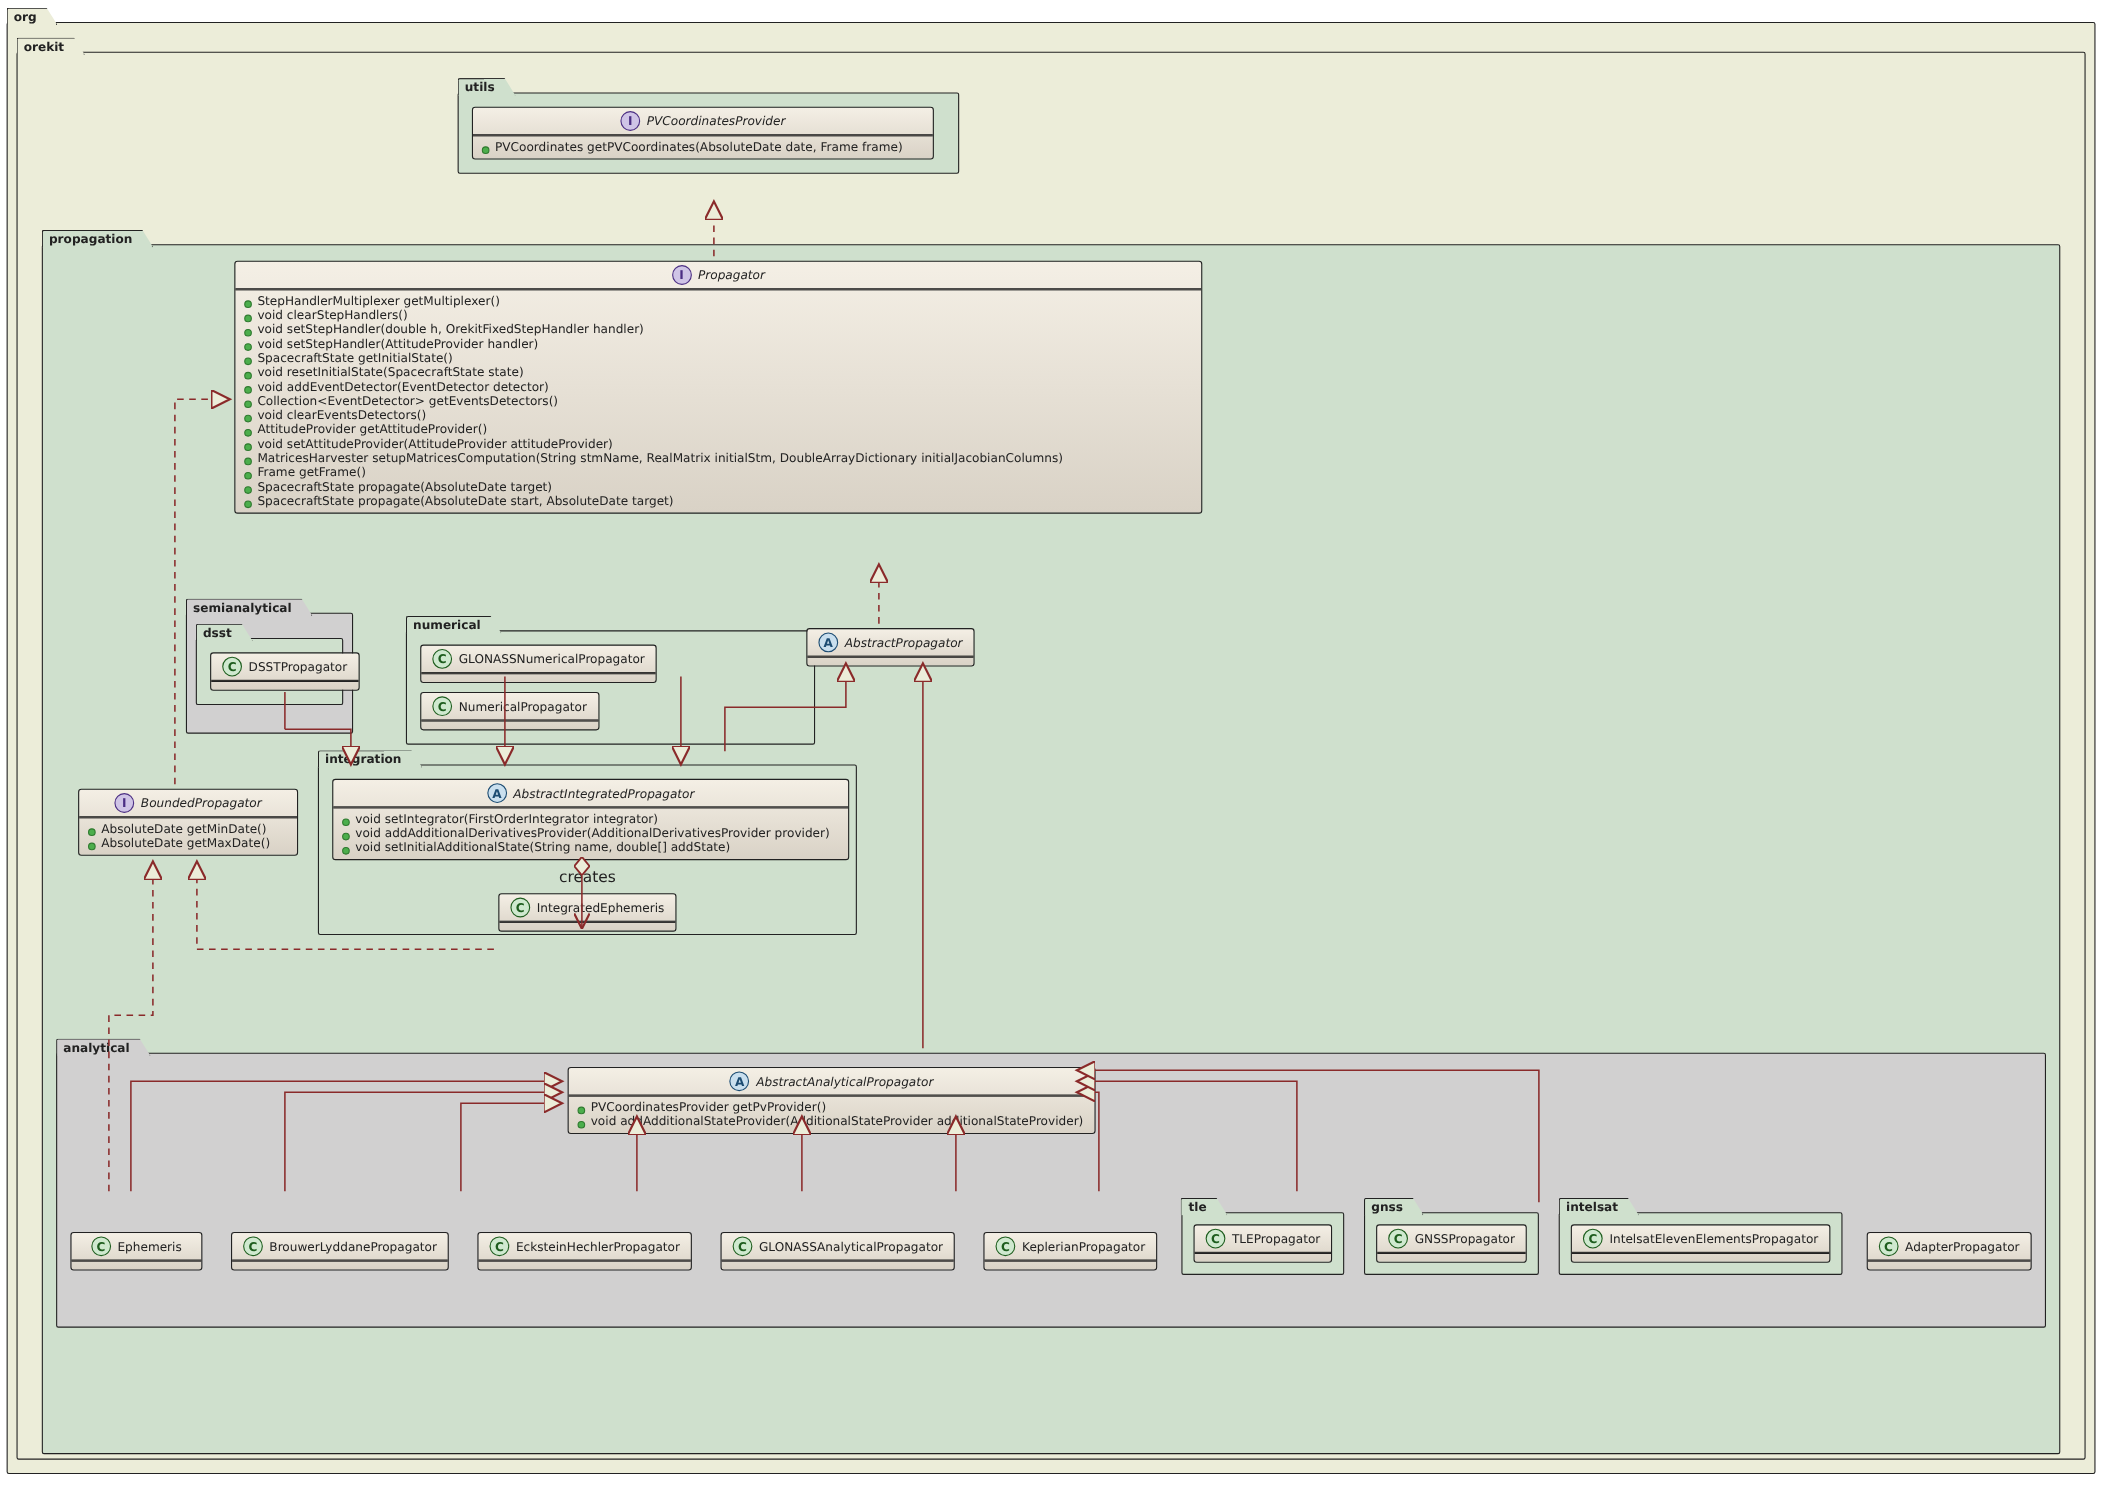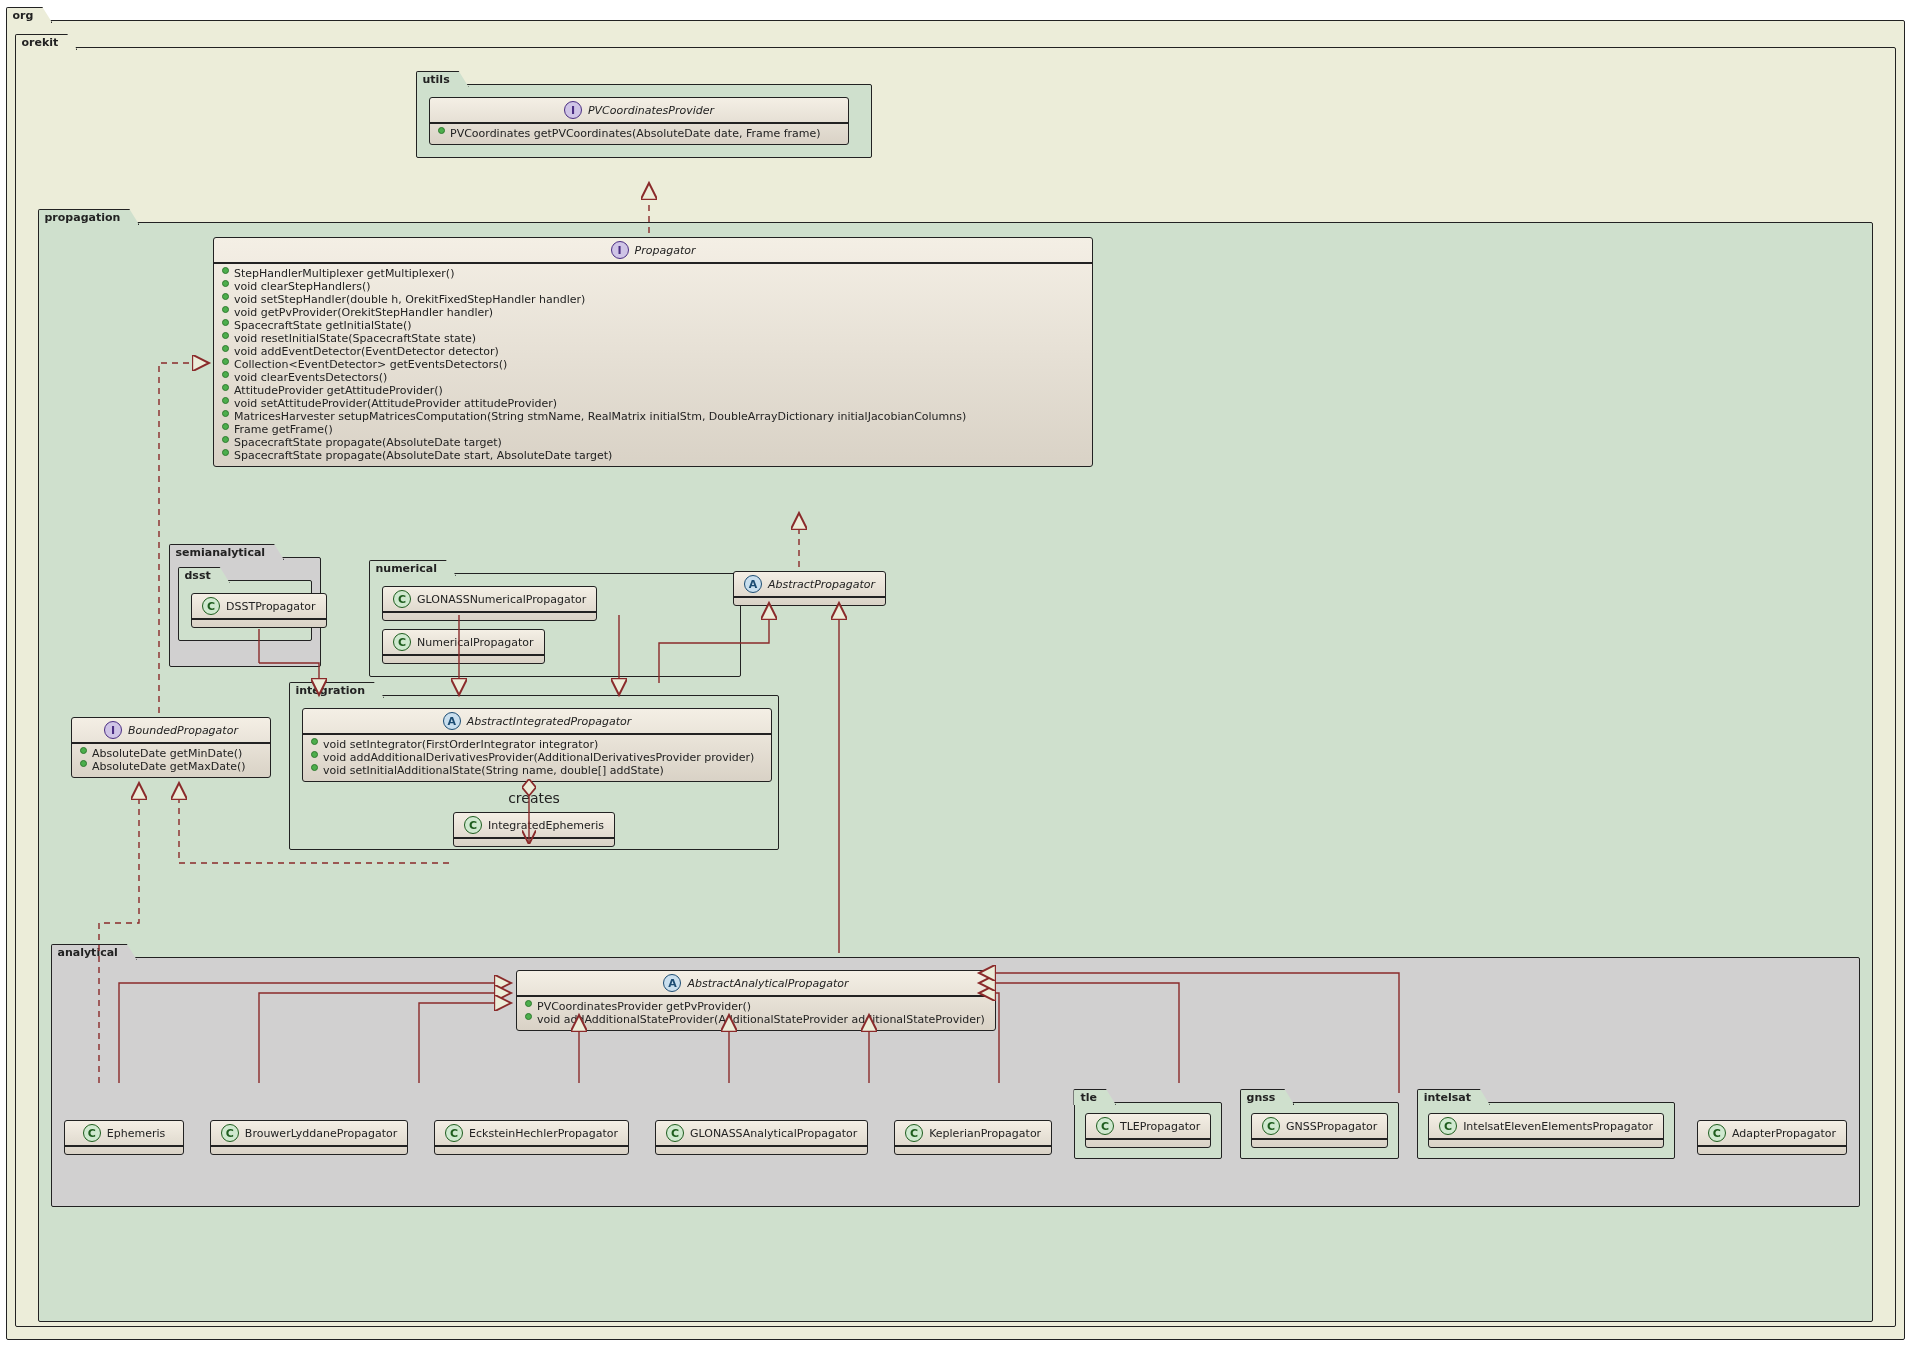--- a/index.html
+++ b/index.html
@@ -57,21 +57,21 @@
     font-style: normal;
   }
   .class-head.italic .class-name { font-style: italic; }
   .class-name { font-weight: normal; }
   .class-divider { border-bottom: 1px solid #222; height:0; }
   .class-body {
     padding: 3px 8px 4px 8px;
   }
   .member {
     display: flex;
-    align-items: flex-start;
+    align-items: flex-end;
     gap: 5px;
     white-space: nowrap;
     padding: 0 0;
   }
   .bullet {
     width: 7px; height: 7px; border-radius: 50%;
     background: #4cae4c;
     border: 1px solid #2f7a2f;
     flex: 0 0 7px;
   }
@@ -139,21 +139,21 @@
             <div class="member">
               <span class="bullet"></span>
               <span>void clearStepHandlers()</span>
             </div>
             <div class="member">
               <span class="bullet"></span>
               <span>void setStepHandler(double h, OrekitFixedStepHandler handler)</span>
             </div>
             <div class="member">
               <span class="bullet"></span>
-              <span>void getPvProvider(OrekitStepHandler handler)</span>
+              <span>void setStepHandler(AttitudeProvider handler)</span>
             </div>
             <div class="member">
               <span class="bullet"></span>
               <span>SpacecraftState getInitialState()</span>
             </div>
             <div class="member">
               <span class="bullet"></span>
               <span>void resetInitialState(SpacecraftState state)</span>
             </div>
             <div class="member">

